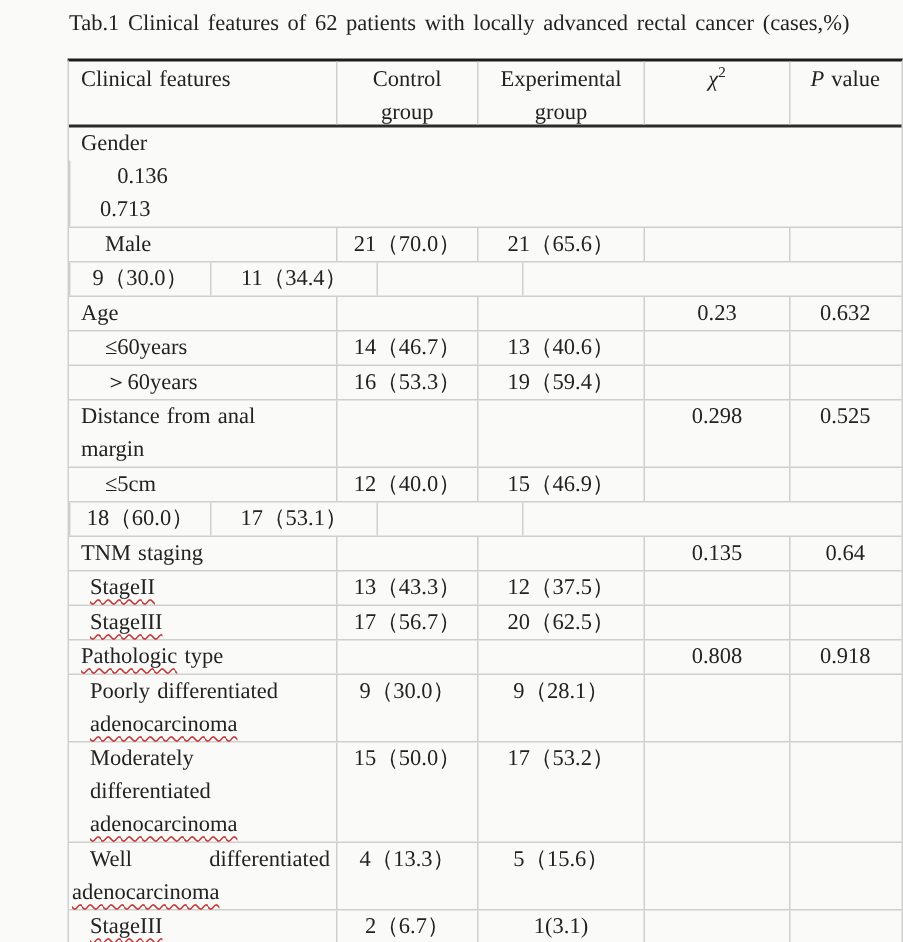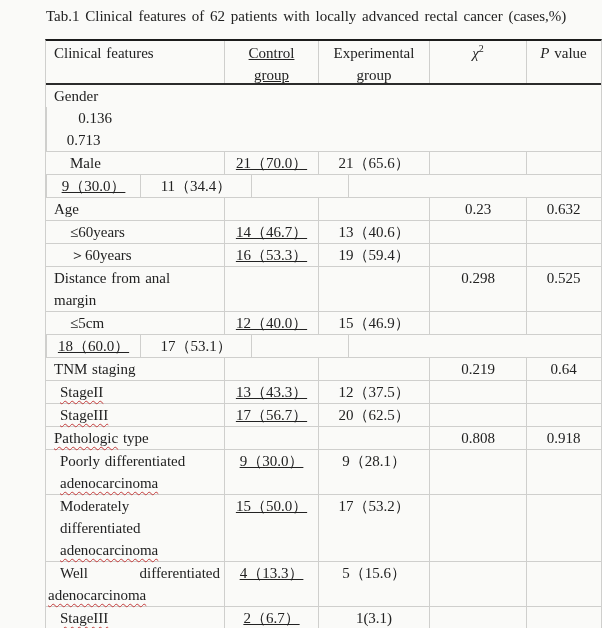--- a/index.html
+++ b/index.html
@@ -30,21 +30,21 @@
     border-right:1px solid var(--grid);
     background:var(--bg);
     font-size:15px;
   }
   .thead{display:flex; border-bottom:2px solid var(--headline);}
   .thead .td{height:42px; padding-top:1px;}
   .tr{display:flex; border-top:1px solid var(--grid);}
   .tbody .tr:first-child{border-top:none;flex-direction:column;}
   .td{flex:none; line-height:22px;}
   .c1{width:178px;}
-  .c2{width:94px;  border-left:1px solid var(--grid);text-decoration:underline;}
+  .c2{width:94px;  border-left:1px solid var(--grid);}
   .c3{width:111px; border-left:1px solid var(--grid);}
   .c4{width:97px;  border-left:1px solid var(--grid);}
   .c5{width:74px;  border-left:1px solid var(--grid);}
   .num{text-align:center;}
   .line{line-height:22px; word-spacing:1px;}
   .ind0{padding-left:2px;}
   .ind1{padding-left:8px;}
   .ind2{padding-left:14px;}
   .ind3{padding-left:24px;}
   .justify{display:flex; justify-content:space-between; padding-right:4px;}
@@ -163,21 +163,21 @@
           <div class="td num c3">17（53.1）</div>
           <div class="td num c4"></div>
           <div class="td num c5"></div>
         </div>
         <div class="tr">
           <div class="td c1">
             <div class="line ind1"><span>TNM staging</span></div>
           </div>
           <div class="td num c2"></div>
           <div class="td num c3"></div>
-          <div class="td num c4">0.219</div>
+          <div class="td num c4">0.135</div>
           <div class="td num c5">0.64</div>
         </div>
         <div class="tr">
           <div class="td c1">
             <div class="line ind2"><span class="wavy">StageII</span></div>
           </div>
           <div class="td num c2">13（43.3）</div>
           <div class="td num c3">12（37.5）</div>
           <div class="td num c4"></div>
           <div class="td num c5"></div>

